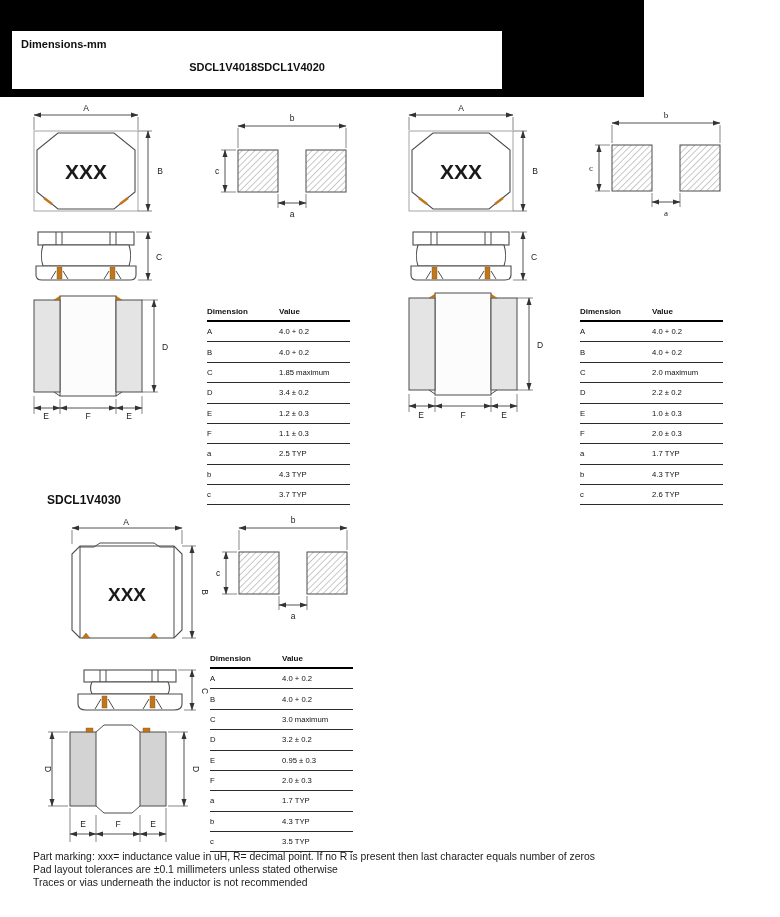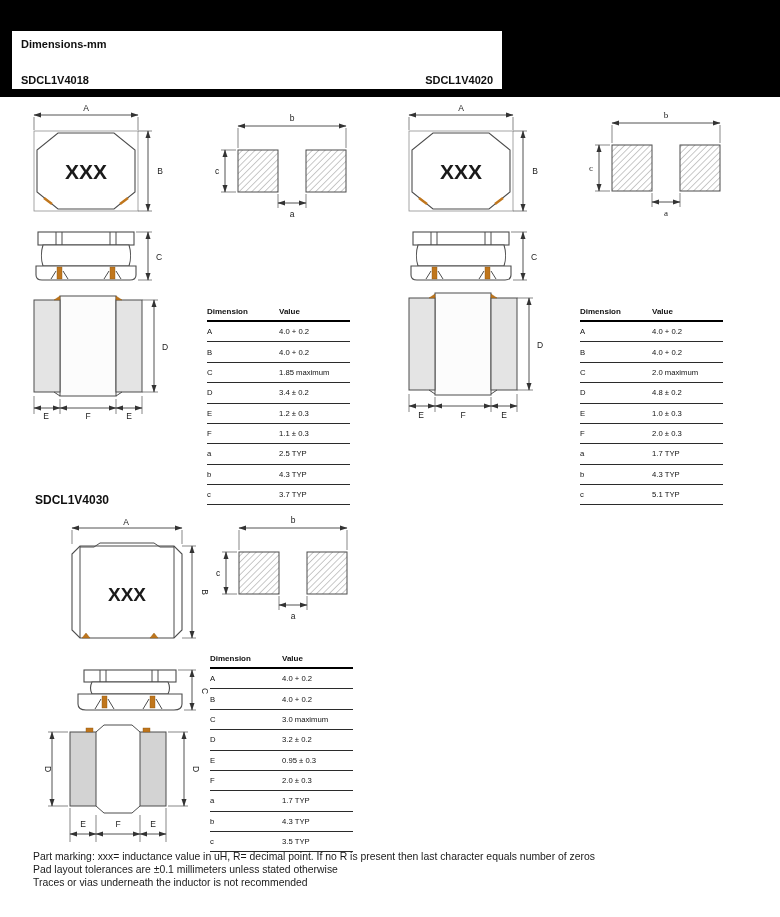--- a/index.html
+++ b/index.html
@@ -1,23 +1,23 @@
 <!DOCTYPE html>
 <html><head>
 <meta charset="utf-8">
 <style>
   html,body { margin:0; padding:0; background:#000; }
   .page { position:relative; width:780px; height:917px; background:#fff;
           font-family:"Liberation Sans",sans-serif; overflow:hidden; }
   
-  .topbar { position:absolute; left:0; top:0; width:780px; height:97px; background:#000; }
+  .topbar { position:absolute; left:0; top:0; width:644px; height:97px; background:#000; }
   .titlebox { position:absolute; left:12px; top:31px; width:490px; height:58px;
               background:#fff; box-sizing:border-box; padding:7px 9px 0 9px; }
   .doc-title { font-weight:bold; font-size:11px; color:#101010; }
-  .partrow { display:flex; justify-content:space-between; margin-top:24px;
+  .partrow { display:flex; justify-content:center; margin-top:11px;
              font-weight:bold; font-size:11px; color:#101010; }
   
   svg.draw { position:absolute; overflow:visible; }
   svg.draw text { font-family:"Liberation Sans",sans-serif; fill:#1a1a1a; }
   .lbl { font-size:8.5px; text-anchor:middle; }
   .lbl-serif { font-family:"Liberation Serif",serif !important; font-size:9px; text-anchor:middle; }
   .marking { font-size:21px; font-weight:bold; text-anchor:middle; fill:#141414; }
   .marking-sm { font-size:19px; font-weight:bold; text-anchor:middle; fill:#141414; }
   .outline { fill:#ffffff; stroke:#4d4d4d; stroke-width:1.1; }
   .outline-thin { fill:none; stroke:#8f8f8f; stroke-width:0.8; }
@@ -285,46 +285,46 @@
       <tr>
           <td>B</td>
           <td>4.0 + 0.2</td>
         </tr>
       <tr>
           <td>C</td>
           <td>2.0 maximum</td>
         </tr>
       <tr>
           <td>D</td>
-          <td>4.8 ± 0.2</td>
+          <td>2.2 ± 0.2</td>
         </tr>
       <tr>
           <td>E</td>
           <td>1.0 ± 0.3</td>
         </tr>
       <tr>
           <td>F</td>
           <td>2.0 ± 0.3</td>
         </tr>
       <tr>
           <td>a</td>
           <td>1.7 TYP</td>
         </tr>
       <tr>
           <td>b</td>
           <td>4.3 TYP</td>
         </tr>
       <tr>
           <td>c</td>
-          <td>5.1 TYP</td>
+          <td>2.6 TYP</td>
         </tr>
     </tbody>
   </table>
 
-  <div class="sec-title" style="left:35px; top:493px;">SDCL1V4030</div>
+  <div class="sec-title" style="left:47px; top:493px;">SDCL1V4030</div>
 
   <svg class="draw" style="left:58px; top:518px;" width="150" height="128" viewBox="0 0 150 128">
     <line class="dim" x1="14" y1="10" x2="124" y2="10"></line>
     <text class="lbl" x="68" y="7">A</text>
     <line class="ext" x1="14" y1="12" x2="14" y2="26"></line>
     <line class="ext" x1="124" y1="12" x2="124" y2="26"></line>
     <polygon class="outline" points="22,28 116,28 124,36 124,112 116,120 22,120 14,112 14,36"></polygon>
     <line class="edge" x1="22" y1="28" x2="22" y2="120"></line>
     <line class="edge" x1="116" y1="28" x2="116" y2="120"></line>
     <polyline class="edge" points="22,29 36,29 42,25 96,25 102,29 116,29"></polyline>

